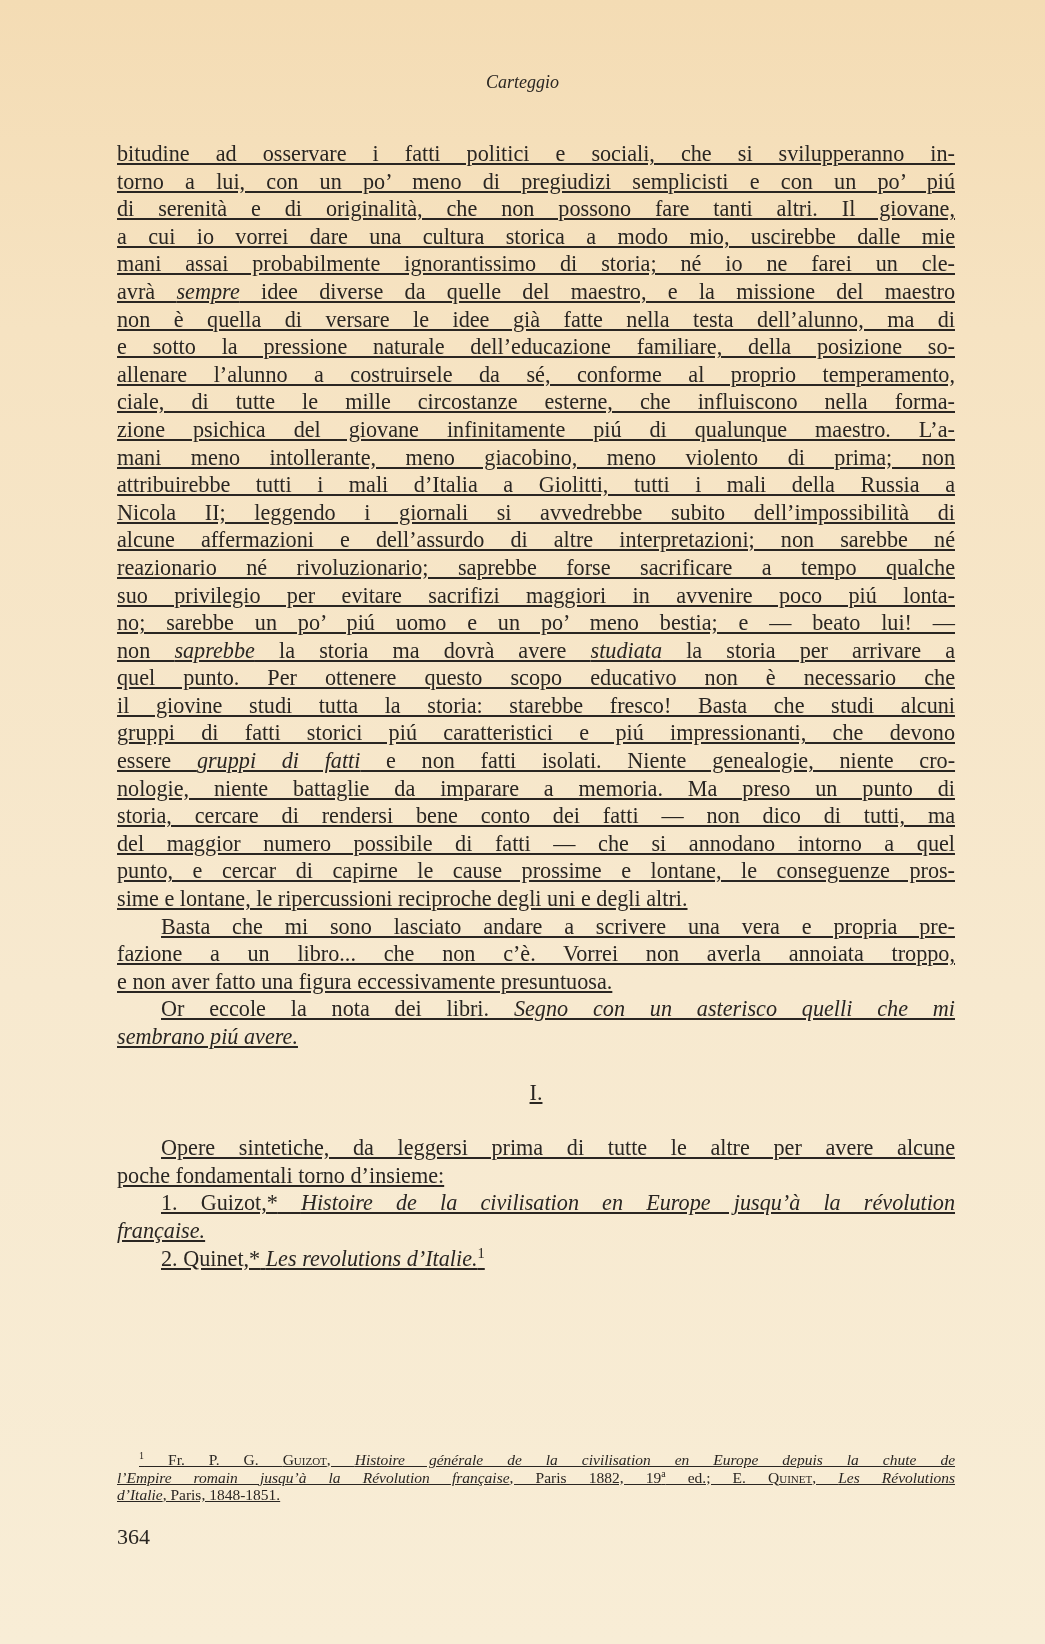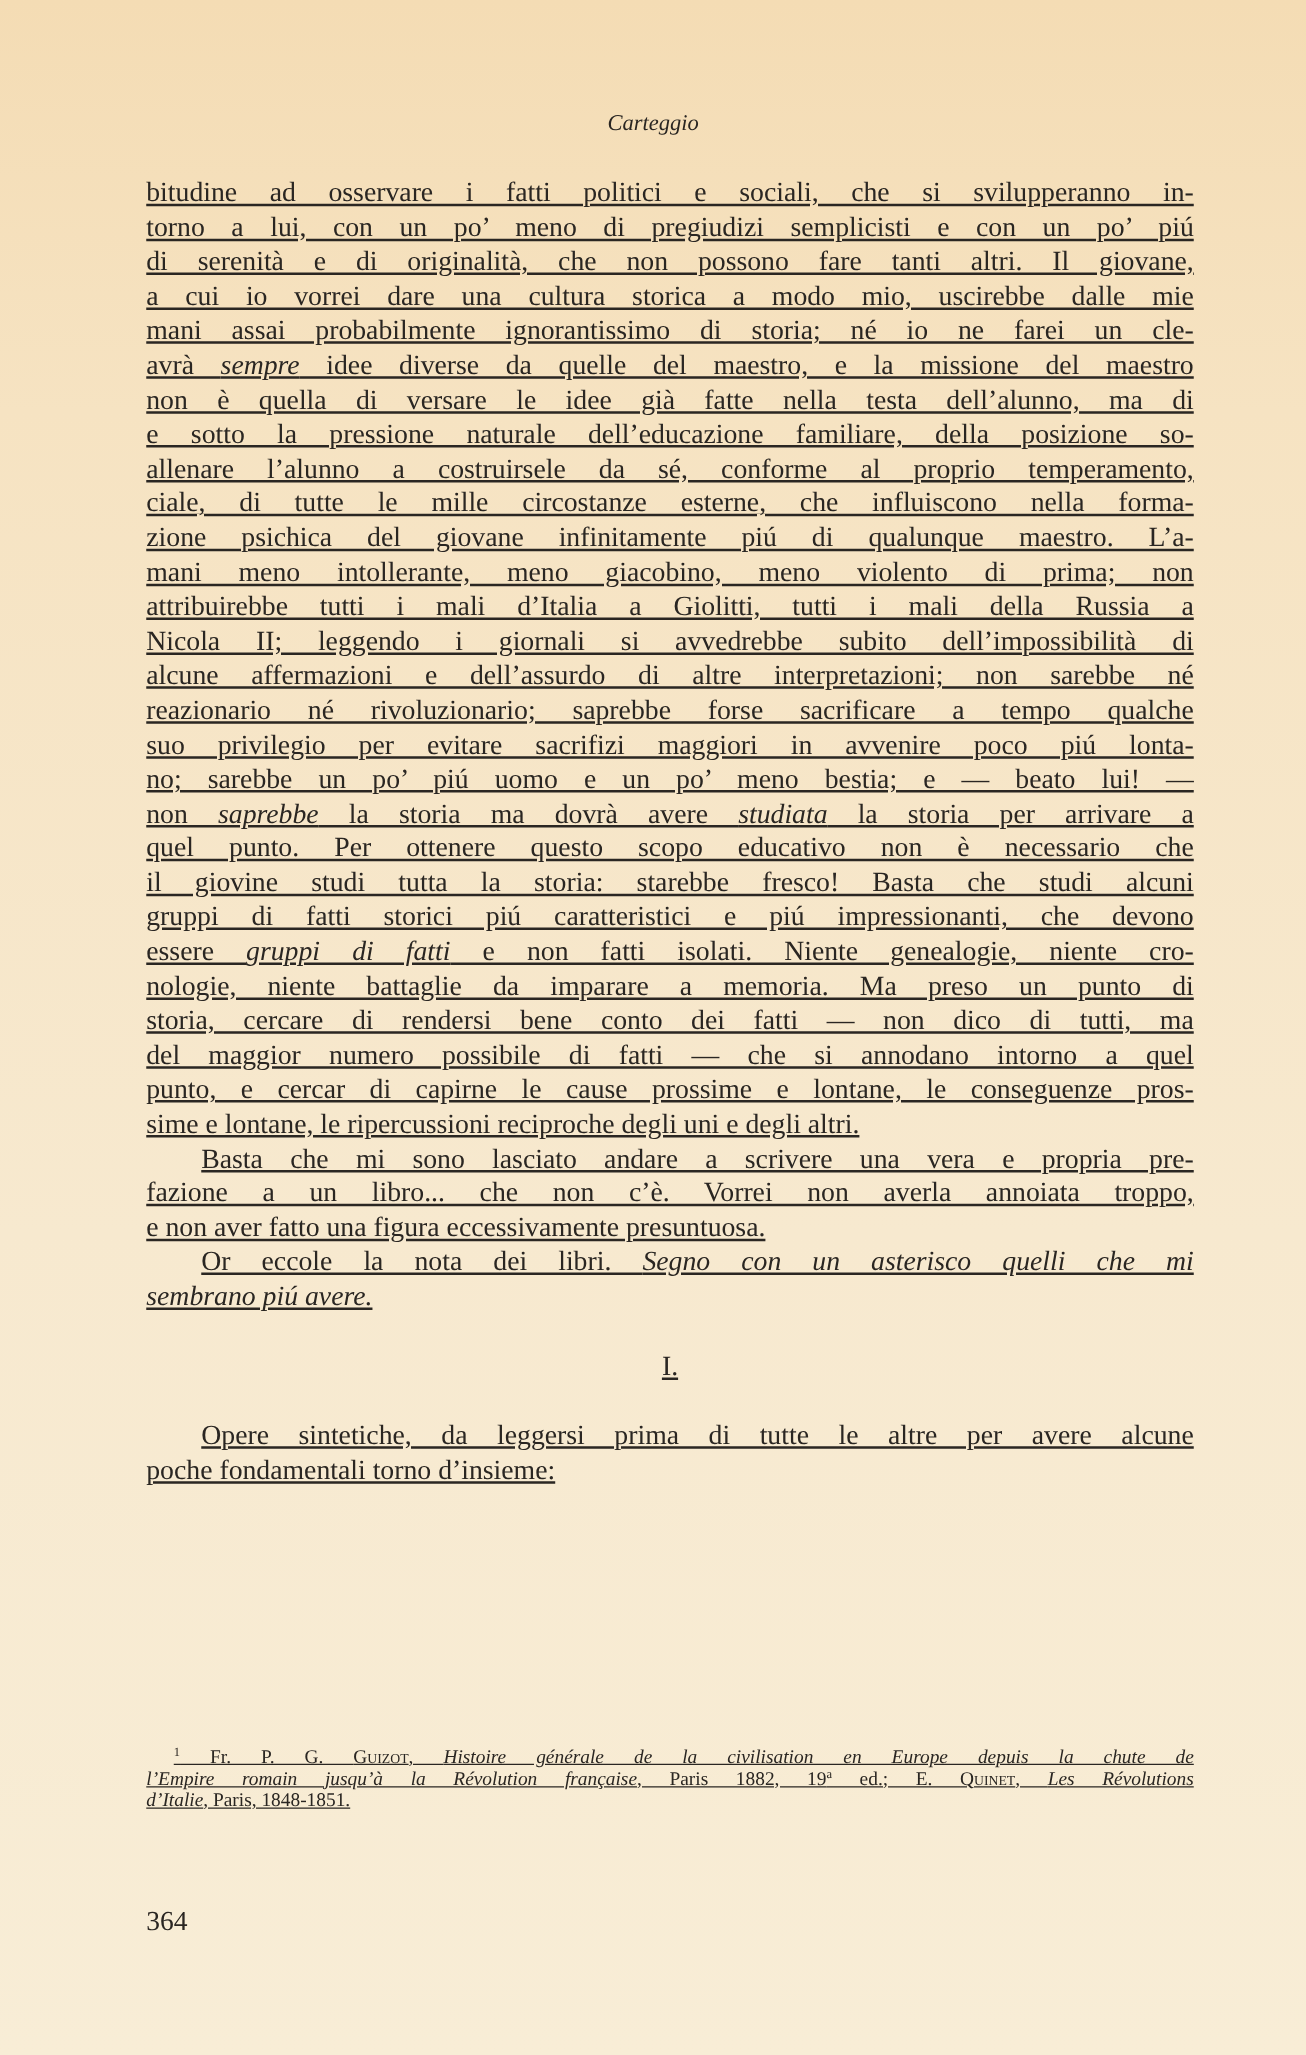--- a/index.html
+++ b/index.html
@@ -5,38 +5,38 @@
   html, body { margin: 0; padding: 0; }
   body {
     width: 1045px; height: 1644px; overflow: hidden;
     background: linear-gradient(180deg, #f4dcb4 0%, #f6e3c2 20%, #f7e9cf 60%, #f8edd6 100%);
     font-family: "Liberation Serif", "DejaVu Serif", serif;
     color: #2a2622;
     position: relative;
   }
   .page { position: absolute; left: 0; top: 0; width: 1045px; height: 1644px; }
   .running-head {
-    position: absolute; top: 88px; left: 0; width: 1045px; text-align: center;
+    position: absolute; top: 72px; left: 0; width: 1045px; text-align: center;
     font-style: italic; font-size: 18px; color: #2a2622;
   }
   .body-text {
     position: absolute; left: 117px; top: 140px; width: 838px;
     font-size: 22.2px; line-height: 27.6px;
   }
   .line {
     display: block; white-space: nowrap; height: 27.6px;
     text-align: justify; text-align-last: justify; text-decoration: underline;
   }
   .line.last { text-align-last: left; }
   .line.indent { padding-left: 44px; }
   .line.center { text-align: center; text-align-last: center; }
   .gap { height: 28px; }
   i { font-style: italic; }
   .footnote {
-    position: absolute; left: 117px; top: 1397px; width: 838px;
+    position: absolute; left: 117px; top: 1451px; width: 838px;
     font-size: 15.5px; line-height: 17.5px;
   }
   .footnote .line { height: 17.5px; }
   .fn-indent { padding-left: 22px; }
   .sc { font-variant: small-caps; }
   sup { font-size: 0.65em; vertical-align: 0.55em; line-height: 0; }
   .page-number {
     position: absolute; left: 117px; top: 1524px; font-size: 22px;
   }
 </style>
@@ -92,20 +92,29 @@
 
     <div class="gap"></div>
     <span class="line center">I.</span>
     <div class="gap"></div>
 
     <div>
       <span class="line indent">Opere sintetiche, da leggersi prima di tutte le altre per avere alcune</span>
       <span class="line last">poche fondamentali torno d’insieme:</span>
     </div>
 
+    <div>
+      <div>
+        <span class="line indent"><span>1. Guizot,*</span> <i>Histoire de la civilisation en Europe jusqu’à la révolution</i></span>
+        <span class="line last"><i>française.</i></span>
+      </div>
+      <div>
+        <span class="line indent last"><span>2. Quinet,*</span> <i>Les revolutions d’Italie.</i><sup>1</sup></span>
+      </div>
+    </div>
   </div>
 
   <div class="footnote">
     <span class="line fn-indent"><sup>1</sup> <span>Fr. P. G. </span><span class="sc">Guizot</span>, <i>Histoire générale de la civilisation en Europe depuis la chute de</i></span>
     <span class="line"><i>l’Empire romain jusqu’à la Révolution française</i><span>, Paris 1882, 19</span><sup>a</sup><span> ed.; E. </span><span class="sc">Quinet</span>, <i>Les Révolutions</i></span>
     <span class="line last"><i>d’Italie</i><span>, Paris, 1848-1851.</span></span>
   </div>
 
   <div class="page-number">364</div>
 </div>

